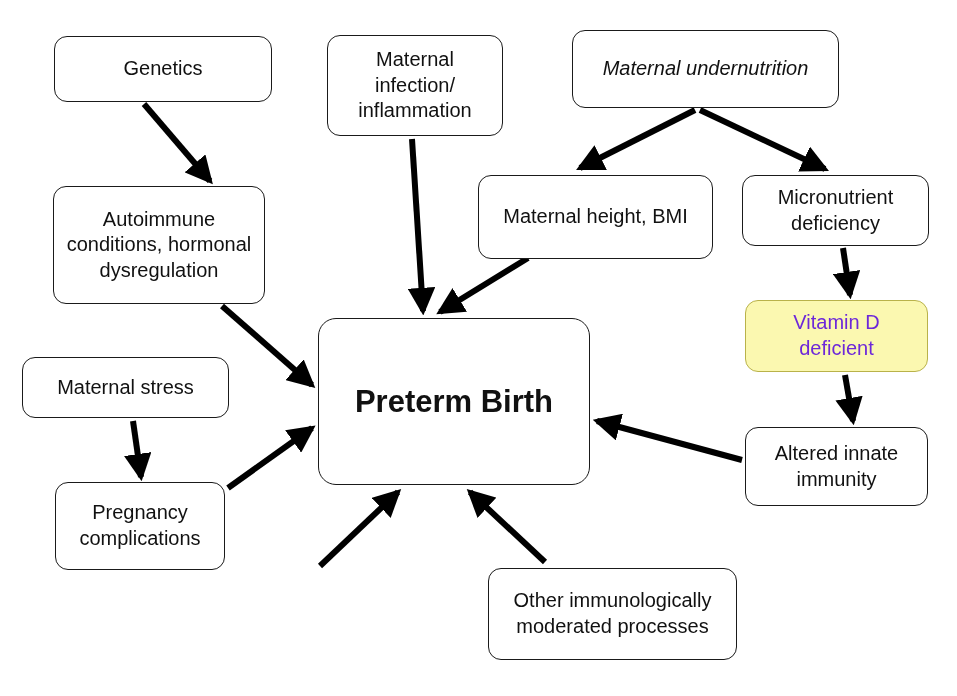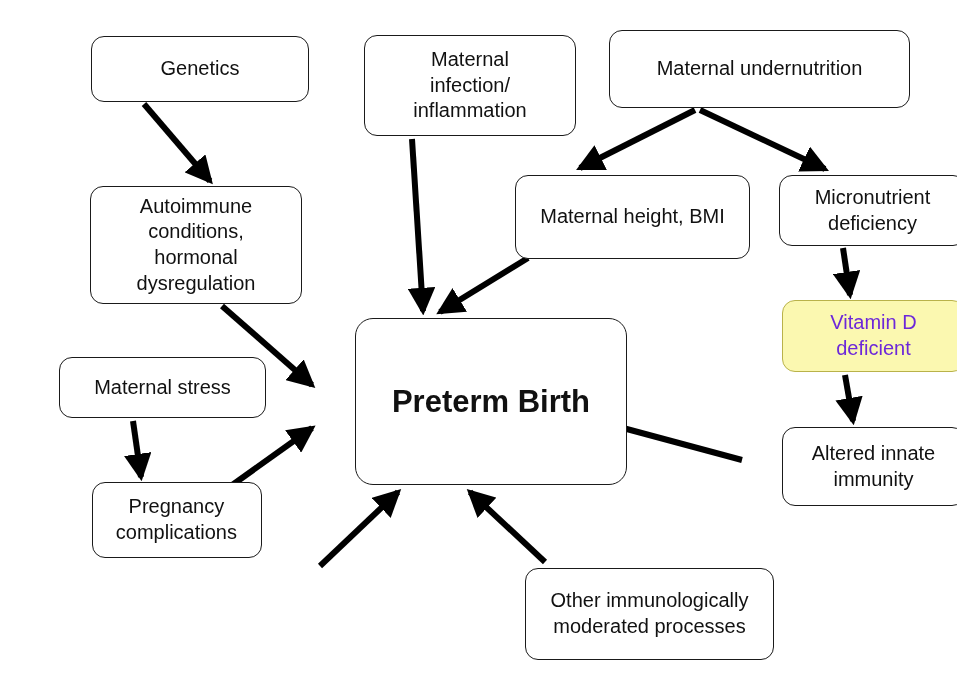--- a/index.html
+++ b/index.html
@@ -29,23 +29,22 @@
     display: flex;
     align-items: center;
     justify-content: center;
     text-align: center;
     background: #ffffff;
     border: 1.6px solid #1a1a1a;
     border-radius: 13px;
     color: #111111;
     font-size: 20px;
     line-height: 1.28;
-    padding: 4px 24px;
+    padding: 4px 4px;
     z-index: 2;
-    margin-left: 37px;
   }
   .node .lbl {
     display: block;
     white-space: pre-line;
   }
   .node.center {
     font-size: 31px;
     font-weight: bold;
     border-radius: 18px;
     border-width: 1.8px;
@@ -81,27 +80,27 @@
       <line x1="228" y1="488" x2="312" y2="428"></line>
       <line x1="320" y1="566" x2="398" y2="492"></line>
       <line x1="545" y1="562" x2="470" y2="492"></line>
     </g>
   </svg>
 
   <div class="node" style="left:54px; top:36px; width:218px; height:66px;">
     <span class="lbl">Genetics</span>
   </div>
 
-  <div class="node" style="left:327px; top:35px; width:212px; height:101px;">
+  <div class="node" style="left:327px; top:35px; width:176px; height:101px;">
     <span class="lbl">Maternal
 infection/
 inflammation</span>
   </div>
 
-  <div class="node" style="left:572px; top:30px; width:301px; height:78px;">
+  <div class="node" style="left:572px; top:30px; width:267px; height:78px;font-style:italic;">
     <span class="lbl">Maternal undernutrition</span>
   </div>
 
   <div class="node" style="left:53px; top:186px; width:212px; height:118px;">
     <span class="lbl">Autoimmune
 conditions, hormonal
 dysregulation</span>
   </div>
 
   <div class="node" style="left:742px; top:175px; width:187px; height:71px;">
@@ -124,21 +123,21 @@
 
   <div class="node" style="left:745px; top:427px; width:183px; height:79px;">
     <span class="lbl">Altered innate
 immunity</span>
   </div>
 
   <div class="node center" style="left:318px; top:318px; width:272px; height:167px;">
     <span class="lbl">Preterm Birth</span>
   </div>
 
-  <div class="node" style="left:55px; top:482px; width:170px; height:76px;justify-content:flex-end;">
+  <div class="node" style="left:55px; top:482px; width:170px; height:88px;">
     <span class="lbl">Pregnancy
 complications</span>
   </div>
 
 
   <div class="node" style="left:488px; top:568px; width:249px; height:92px;">
     <span class="lbl">Other immunologically
 moderated processes</span>
   </div>
 

